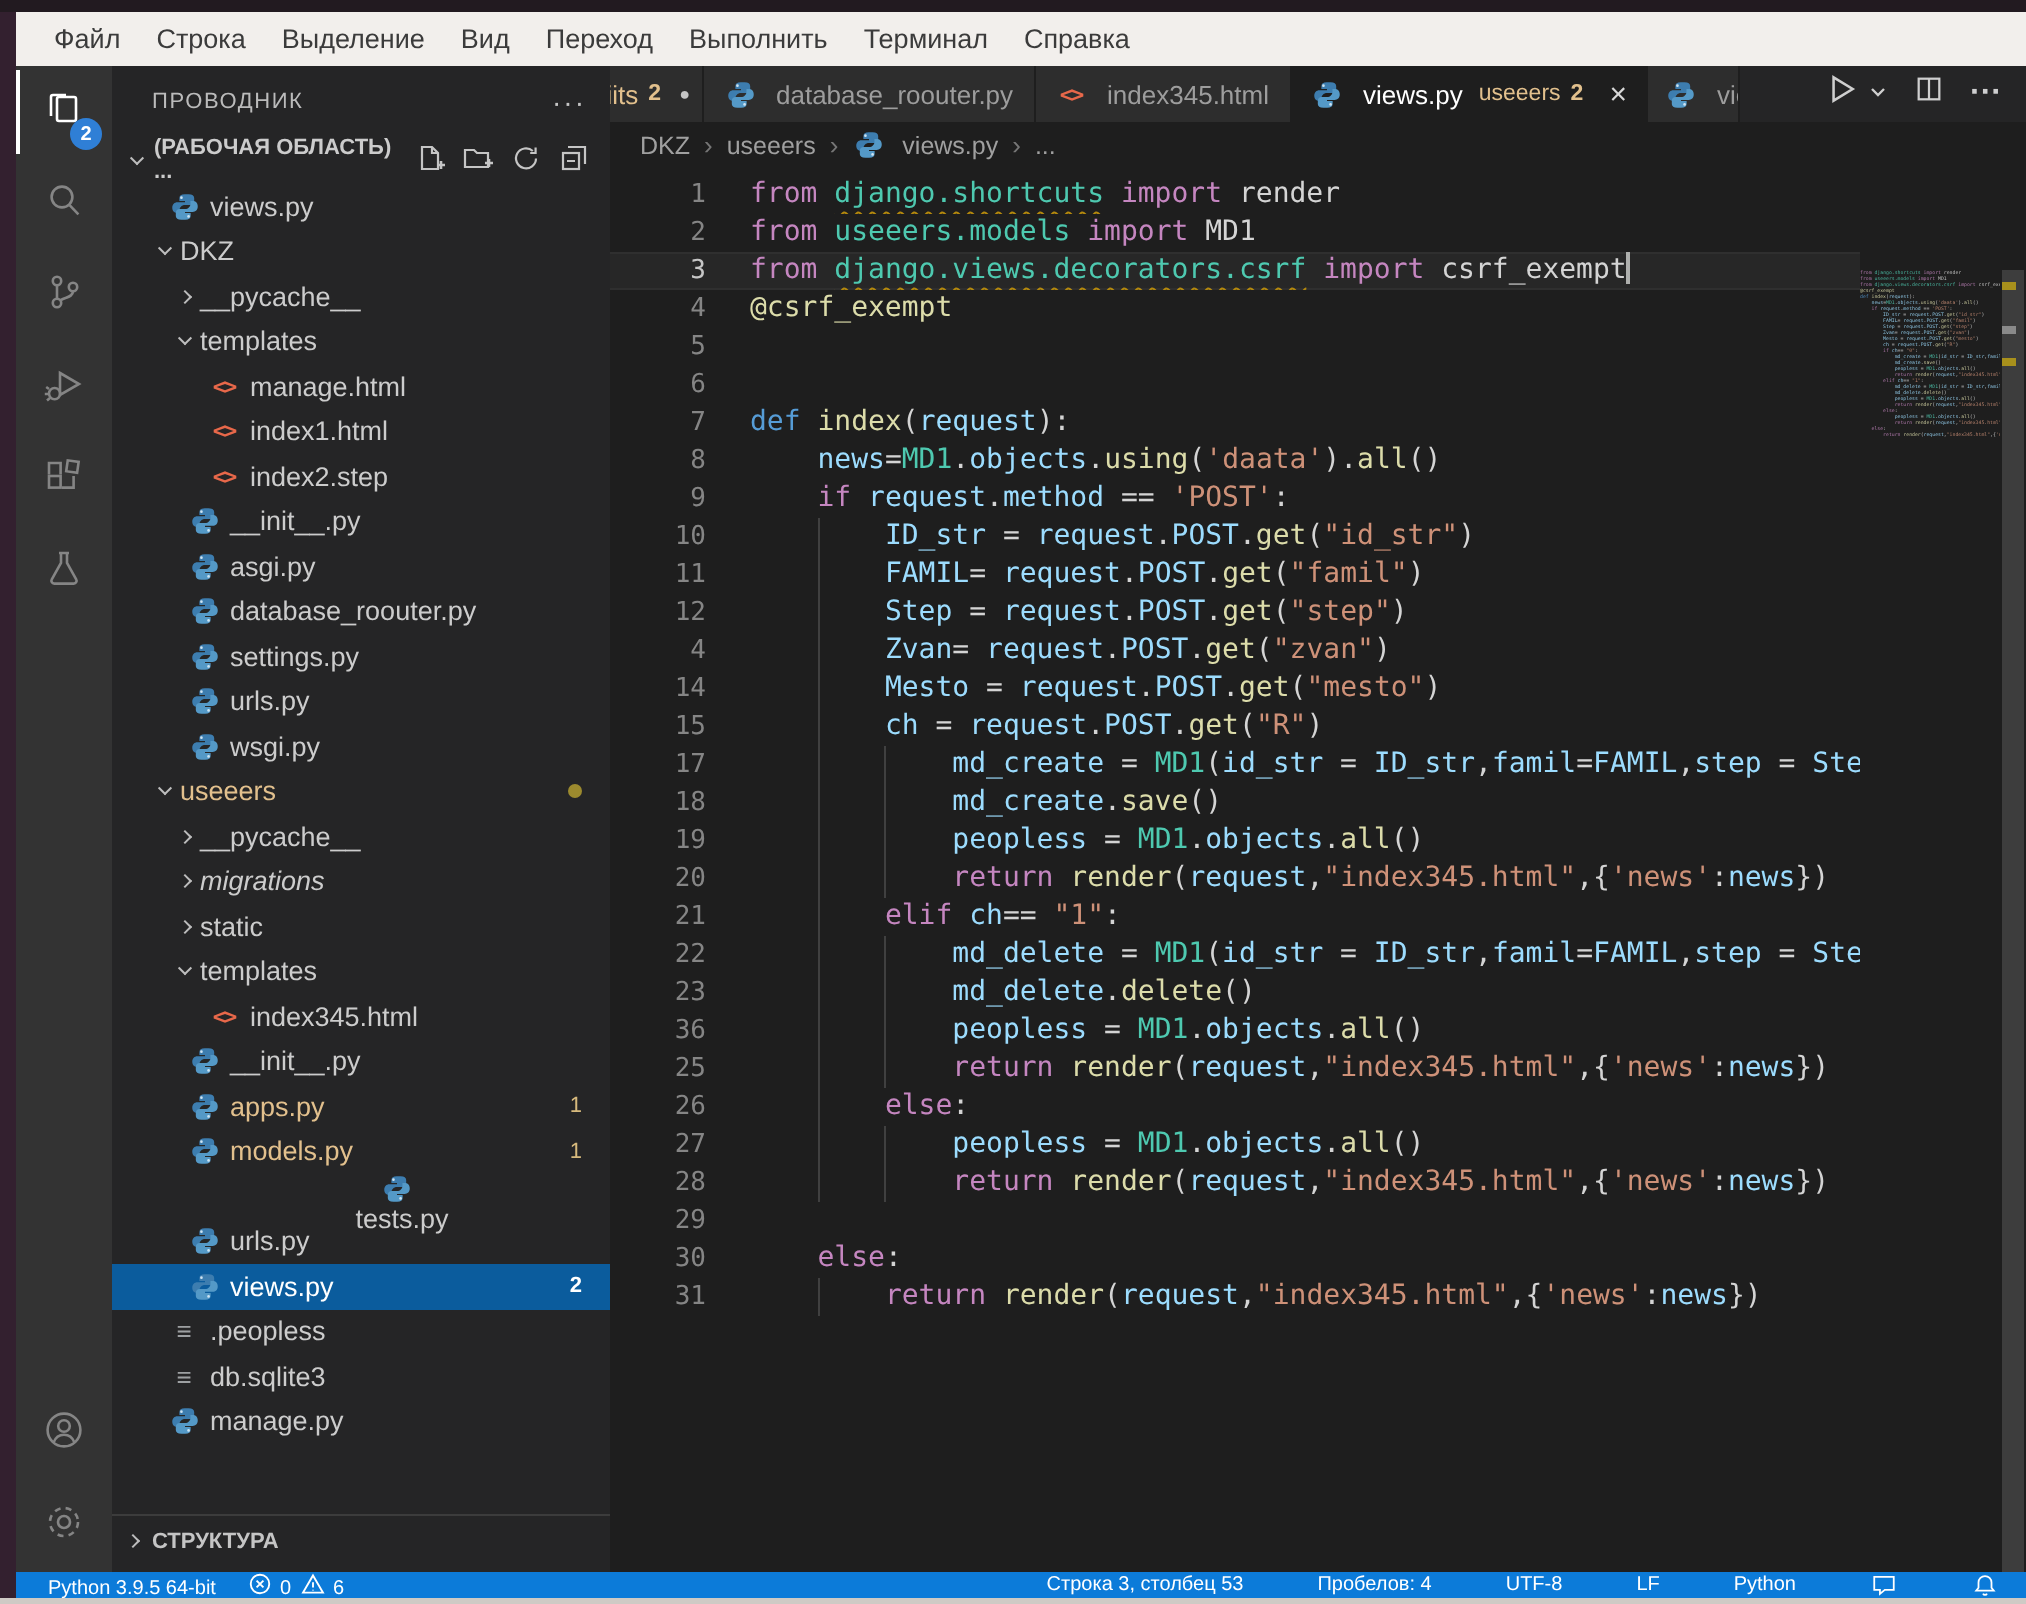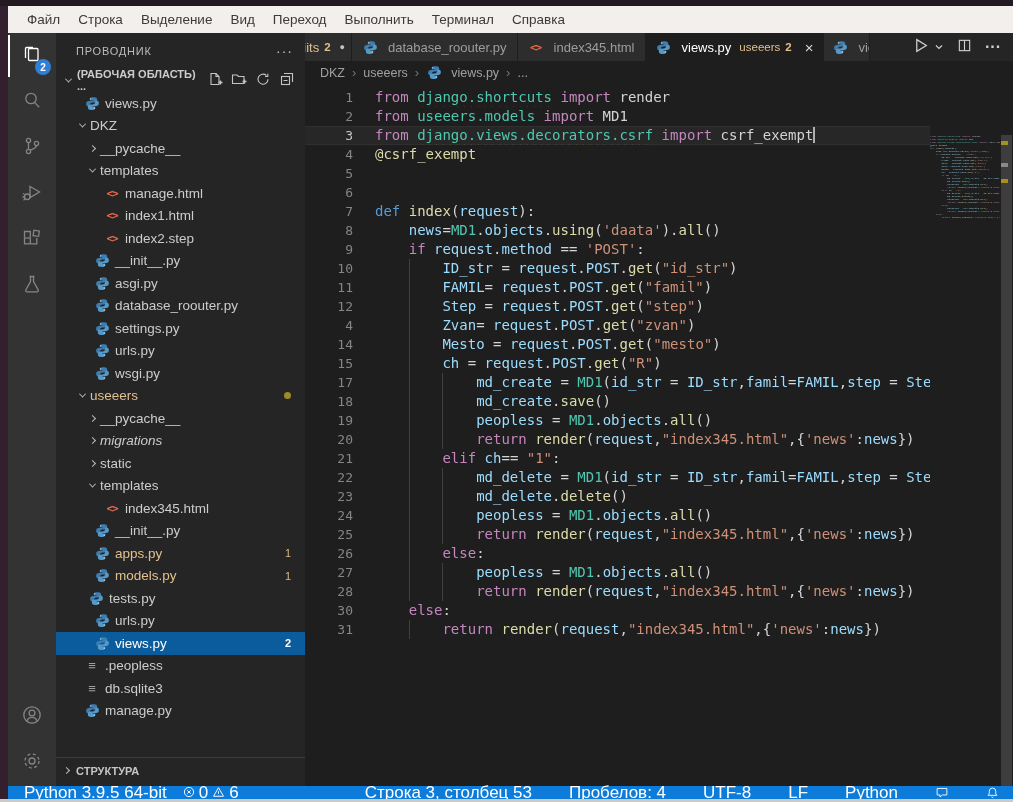--- a/index.html
+++ b/index.html
@@ -69,21 +69,21 @@
   .k{color:#C586C0}.d{color:#569CD6}.c{color:#4EC9B0}.f{color:#DCDCAA}.v{color:#9CDCFE}.s{color:#CE9178}.p{color:#D4D4D4}
   .q{text-decoration:underline wavy #b5890c;text-decoration-thickness:1px;text-underline-offset:3.5px}
   .cursor{display:inline-block;width:1.5px;height:16px;background:#aeafad;vertical-align:middle;margin-bottom:2px}
   
   .minimap{position:absolute;top:51px;right:13px;width:70px;height:500px;overflow:hidden;background:#1e1e1e}
   .mm-inner{transform:scale(0.2);transform-origin:0 0;width:350px;font-family:"DejaVu Sans Mono",monospace;font-size:12px;line-height:15px;white-space:pre;opacity:.85}
   .vscroll{position:absolute;top:51px;right:0;width:13px;bottom:0;background:#1e1e1e}
   .vthumb{position:absolute;top:0;left:1px;width:11px;height:676px;background:rgba(121,121,121,.35)}
   .ovr{position:absolute;left:1px;width:7px;height:4px}
   
-  .statusbar{position:absolute;left:8px;top:786px;width:1005px;height:13px;background:var(--status_bar,#0c7bd9);color:#fff;display:flex;align-items:flex-start;font-size:17px;line-height:13px}
+  .statusbar{position:absolute;left:8px;top:786px;width:1005px;height:13px;background:var(--status_bar,#0c7bd9);color:#fff;display:flex;align-items:flex-start;font-size:10px;line-height:13px}
   .st-seg{padding:0 8px;display:flex;align-items:center;gap:4px;cursor:pointer}
   .st-left{display:flex;align-items:center;padding-left:8px}
   .st-right{margin-left:auto;display:flex;align-items:center;gap:21px;padding-right:6px}
   .statusbar svg{stroke:#fff;fill:none;stroke-width:1.1}
   .bottomstrip{position:absolute;left:0;top:799px;width:100%;height:3px;background:#cfcac5}
 </style>
 </head>
 <body>
 
 <div id="app">
@@ -362,21 +362,21 @@
             <svg width="15" height="15" viewBox="0 0 16 16">
               <path fill="#3d7daf" d="M7.9 1.2c-2 0-2.9.9-2.9 2v1.6h3v.6H3.9C2.4 5.4 1.2 6.5 1.2 8.3s1 2.9 2.5 2.9h1.4V9.6c0-1.5 1.3-2.7 2.8-2.7h3c1.1 0 2-.9 2-2V3.2c0-1.1-1-2-3-2z"></path>
               <circle fill="#cfe4f2" cx="6.1" cy="3" r=".7"></circle>
               <path fill="#5499c7" d="M8.1 14.8c2 0 2.9-.9 2.9-2v-1.6H8v-.6h4.1c1.5 0 2.7-1.1 2.7-2.9s-1-2.9-2.5-2.9h-1.4v1.6c0 1.5-1.3 2.7-2.8 2.7h-3c-1.1 0-2 .9-2 2v1.7c0 1.1 1 2 3 2z"></path>
               <circle fill="#cfe4f2" cx="9.9" cy="13" r=".7"></circle>
             </svg>
           </span>
           <span class="mod">models.py</span>
           <span class="tbadge">1</span>
         </div>
-        <div class="trow" style="padding-left: 24px;">
+        <div class="trow" style="padding-left: 41px; flex-direction: column;">
           <span class="fspace"></span>
           <span class="ficon">
             <svg width="15" height="15" viewBox="0 0 16 16">
               <path fill="#3d7daf" d="M7.9 1.2c-2 0-2.9.9-2.9 2v1.6h3v.6H3.9C2.4 5.4 1.2 6.5 1.2 8.3s1 2.9 2.5 2.9h1.4V9.6c0-1.5 1.3-2.7 2.8-2.7h3c1.1 0 2-.9 2-2V3.2c0-1.1-1-2-3-2z"></path>
               <circle fill="#cfe4f2" cx="6.1" cy="3" r=".7"></circle>
               <path fill="#5499c7" d="M8.1 14.8c2 0 2.9-.9 2.9-2v-1.6H8v-.6h4.1c1.5 0 2.7-1.1 2.7-2.9s-1-2.9-2.5-2.9h-1.4v1.6c0 1.5-1.3 2.7-2.8 2.7h-3c-1.1 0-2 .9-2 2v1.7c0 1.1 1 2 3 2z"></path>
               <circle fill="#cfe4f2" cx="9.9" cy="13" r=".7"></circle>
             </svg>
           </span>
           <span>tests.py</span>
@@ -544,25 +544,26 @@
           <div class="cl"><span class="ln">4</span><span class="guide" style="left: 103.72px;"></span><span>        <span class="v">Zvan</span><span class="p">= </span><span class="v">request</span><span class="p">.</span><span class="v">POST</span><span class="p">.</span><span class="f">get</span><span class="p">(</span><span class="s">"zvan"</span><span class="p">)</span></span></div>
           <div class="cl"><span class="ln">14</span><span class="guide" style="left: 103.72px;"></span><span>        <span class="v">Mesto</span><span class="p"> = </span><span class="v">request</span><span class="p">.</span><span class="v">POST</span><span class="p">.</span><span class="f">get</span><span class="p">(</span><span class="s">"mesto"</span><span class="p">)</span></span></div>
           <div class="cl"><span class="ln">15</span><span class="guide" style="left: 103.72px;"></span><span>        <span class="v">ch</span><span class="p"> = </span><span class="v">request</span><span class="p">.</span><span class="v">POST</span><span class="p">.</span><span class="f">get</span><span class="p">(</span><span class="s">"R"</span><span class="p">)</span></span></div>
           <div class="cl"><span class="ln">17</span><span class="guide" style="left: 103.72px;"></span><span class="guide" style="left: 137.44px;"></span><span>            <span class="v">md_create</span><span class="p"> = </span><span class="c">MD1</span><span class="p">(</span><span class="v">id_str</span><span class="p"> = </span><span class="v">ID_str</span><span class="p">,</span><span class="v">famil</span><span class="p">=</span><span class="v">FAMIL</span><span class="p">,</span><span class="v">step</span><span class="p"> = </span><span class="v">Step</span></span></div>
           <div class="cl"><span class="ln">18</span><span class="guide" style="left: 103.72px;"></span><span class="guide" style="left: 137.44px;"></span><span>            <span class="v">md_create</span><span class="p">.</span><span class="f">save</span><span class="p">()</span></span></div>
           <div class="cl"><span class="ln">19</span><span class="guide" style="left: 103.72px;"></span><span class="guide" style="left: 137.44px;"></span><span>            <span class="v">peopless</span><span class="p"> = </span><span class="c">MD1</span><span class="p">.</span><span class="v">objects</span><span class="p">.</span><span class="f">all</span><span class="p">()</span></span></div>
           <div class="cl"><span class="ln">20</span><span class="guide" style="left: 103.72px;"></span><span class="guide" style="left: 137.44px;"></span><span>            <span class="k">return</span><span class="p"> </span><span class="f">render</span><span class="p">(</span><span class="v">request</span><span class="p">,</span><span class="s">"index345.html"</span><span class="p">,{</span><span class="s">'news'</span><span class="p">:</span><span class="v">news</span><span class="p">})</span></span></div>
           <div class="cl"><span class="ln">21</span><span class="guide" style="left: 103.72px;"></span><span>        <span class="k">elif</span><span class="p"> </span><span class="v">ch</span><span class="p">== </span><span class="s">"1"</span><span class="p">:</span></span></div>
           <div class="cl"><span class="ln">22</span><span class="guide" style="left: 103.72px;"></span><span class="guide" style="left: 137.44px;"></span><span>            <span class="v">md_delete</span><span class="p"> = </span><span class="c">MD1</span><span class="p">(</span><span class="v">id_str</span><span class="p"> = </span><span class="v">ID_str</span><span class="p">,</span><span class="v">famil</span><span class="p">=</span><span class="v">FAMIL</span><span class="p">,</span><span class="v">step</span><span class="p"> = </span><span class="v">Step</span></span></div>
           <div class="cl"><span class="ln">23</span><span class="guide" style="left: 103.72px;"></span><span class="guide" style="left: 137.44px;"></span><span>            <span class="v">md_delete</span><span class="p">.</span><span class="f">delete</span><span class="p">()</span></span></div>
-          <div class="cl"><span class="ln">24</span><span class="guide" style="left: 103.72px;"></span><span class="guide" style="left: 137.44px;"></span><span>            <span class="v">peopless</span><span class="p"> = </span><span class="c">MD1</span><span class="p">.</span><span class="v">objects</span><span class="p">.</span><span class="f">all</span><span class="p">()</span></span></div>
+          <div class="cl"><span class="ln">36</span><span class="guide" style="left: 103.72px;"></span><span class="guide" style="left: 137.44px;"></span><span>            <span class="v">peopless</span><span class="p"> = </span><span class="c">MD1</span><span class="p">.</span><span class="v">objects</span><span class="p">.</span><span class="f">all</span><span class="p">()</span></span></div>
           <div class="cl"><span class="ln">25</span><span class="guide" style="left: 103.72px;"></span><span class="guide" style="left: 137.44px;"></span><span>            <span class="k">return</span><span class="p"> </span><span class="f">render</span><span class="p">(</span><span class="v">request</span><span class="p">,</span><span class="s">"index345.html"</span><span class="p">,{</span><span class="s">'news'</span><span class="p">:</span><span class="v">news</span><span class="p">})</span></span></div>
           <div class="cl"><span class="ln">26</span><span class="guide" style="left: 103.72px;"></span><span>        <span class="k">else</span><span class="p">:</span></span></div>
           <div class="cl"><span class="ln">27</span><span class="guide" style="left: 103.72px;"></span><span class="guide" style="left: 137.44px;"></span><span>            <span class="v">peopless</span><span class="p"> = </span><span class="c">MD1</span><span class="p">.</span><span class="v">objects</span><span class="p">.</span><span class="f">all</span><span class="p">()</span></span></div>
           <div class="cl"><span class="ln">28</span><span class="guide" style="left: 103.72px;"></span><span class="guide" style="left: 137.44px;"></span><span>            <span class="k">return</span><span class="p"> </span><span class="f">render</span><span class="p">(</span><span class="v">request</span><span class="p">,</span><span class="s">"index345.html"</span><span class="p">,{</span><span class="s">'news'</span><span class="p">:</span><span class="v">news</span><span class="p">})</span></span></div>
+          <div class="cl"><span class="ln">29</span><span></span></div>
           <div class="cl"><span class="ln">30</span><span>    <span class="k">else</span><span class="p">:</span></span></div>
           <div class="cl"><span class="ln">31</span><span class="guide" style="left: 103.72px;"></span><span>        <span class="k">return</span><span class="p"> </span><span class="f">render</span><span class="p">(</span><span class="v">request</span><span class="p">,</span><span class="s">"index345.html"</span><span class="p">,{</span><span class="s">'news'</span><span class="p">:</span><span class="v">news</span><span class="p">})</span></span></div>
         </div>
 
       <div class="minimap">
           <div class="mm-inner"><div><span><span class="k">from</span><span class="p"> </span><span class="c">django.shortcuts</span><span class="p"> </span><span class="k">import</span><span class="p"> render</span></span></div><div><span><span class="k">from</span><span class="p"> </span><span class="c">useeers.models</span><span class="p"> </span><span class="k">import</span><span class="p"> MD1</span></span></div><div><span><span class="k">from</span><span class="p"> </span><span class="c">django.views.decorators.csrf</span><span class="p"> </span><span class="k">import</span><span class="p"> csrf_exempt</span></span></div><div><span><span class="f">@csrf_exempt</span></span></div><div><span></span></div><div><span></span></div><div><span><span class="d">def </span><span class="f">index</span><span class="p">(</span><span class="v">request</span><span class="p">):</span></span></div><div>    <span><span class="v">news</span><span class="p">=</span><span class="c">MD1</span><span class="p">.</span><span class="v">objects</span><span class="p">.</span><span class="f">using</span><span class="p">(</span><span class="s">'daata'</span><span class="p">).</span><span class="f">all</span><span class="p">()</span></span></div><div>    <span><span class="k">if</span><span class="p"> </span><span class="v">request</span><span class="p">.</span><span class="v">method</span><span class="p"> == </span><span class="s">'POST'</span><span class="p">:</span></span></div><div>        <span><span class="v">ID_str</span><span class="p"> = </span><span class="v">request</span><span class="p">.</span><span class="v">POST</span><span class="p">.</span><span class="f">get</span><span class="p">(</span><span class="s">"id_str"</span><span class="p">)</span></span></div><div>        <span><span class="v">FAMIL</span><span class="p">= </span><span class="v">request</span><span class="p">.</span><span class="v">POST</span><span class="p">.</span><span class="f">get</span><span class="p">(</span><span class="s">"famil"</span><span class="p">)</span></span></div><div>        <span><span class="v">Step</span><span class="p"> = </span><span class="v">request</span><span class="p">.</span><span class="v">POST</span><span class="p">.</span><span class="f">get</span><span class="p">(</span><span class="s">"step"</span><span class="p">)</span></span></div><div>        <span><span class="v">Zvan</span><span class="p">= </span><span class="v">request</span><span class="p">.</span><span class="v">POST</span><span class="p">.</span><span class="f">get</span><span class="p">(</span><span class="s">"zvan"</span><span class="p">)</span></span></div><div>        <span><span class="v">Mesto</span><span class="p"> = </span><span class="v">request</span><span class="p">.</span><span class="v">POST</span><span class="p">.</span><span class="f">get</span><span class="p">(</span><span class="s">"mesto"</span><span class="p">)</span></span></div><div>        <span><span class="v">ch</span><span class="p"> = </span><span class="v">request</span><span class="p">.</span><span class="v">POST</span><span class="p">.</span><span class="f">get</span><span class="p">(</span><span class="s">"R"</span><span class="p">)</span></span></div><div>        <span><span class="k">if</span><span class="p"> </span><span class="v">ch</span><span class="p">== </span><span class="s">"0"</span><span class="p">:</span></span></div><div>            <span><span class="v">md_create</span><span class="p"> = </span><span class="c">MD1</span><span class="p">(</span><span class="v">id_str</span><span class="p"> = </span><span class="v">ID_str</span><span class="p">,</span><span class="v">famil</span></span></div><div>            <span><span class="v">md_create</span><span class="p">.</span><span class="f">save</span><span class="p">()</span></span></div><div>            <span><span class="v">peopless</span><span class="p"> = </span><span class="c">MD1</span><span class="p">.</span><span class="v">objects</span><span class="p">.</span><span class="f">all</span><span class="p">()</span></span></div><div>            <span><span class="k">return</span><span class="p"> </span><span class="f">render</span><span class="p">(</span><span class="v">request</span><span class="p">,</span><span class="s">"index345.html"</span></span></div><div>        <span><span class="k">elif</span><span class="p"> </span><span class="v">ch</span><span class="p">== </span><span class="s">"1"</span><span class="p">:</span></span></div><div>            <span><span class="v">md_delete</span><span class="p"> = </span><span class="c">MD1</span><span class="p">(</span><span class="v">id_str</span><span class="p"> = </span><span class="v">ID_str</span><span class="p">,</span><span class="v">famil</span></span></div><div>            <span><span class="v">md_delete</span><span class="p">.</span><span class="f">delete</span><span class="p">()</span></span></div><div>            <span><span class="v">peopless</span><span class="p"> = </span><span class="c">MD1</span><span class="p">.</span><span class="v">objects</span><span class="p">.</span><span class="f">all</span><span class="p">()</span></span></div><div>            <span><span class="k">return</span><span class="p"> </span><span class="f">render</span><span class="p">(</span><span class="v">request</span><span class="p">,</span><span class="s">"index345.html"</span></span></div><div>        <span><span class="k">else</span><span class="p">:</span></span></div><div>            <span><span class="v">peopless</span><span class="p"> = </span><span class="c">MD1</span><span class="p">.</span><span class="v">objects</span><span class="p">.</span><span class="f">all</span><span class="p">()</span></span></div><div>            <span><span class="k">return</span><span class="p"> </span><span class="f">render</span><span class="p">(</span><span class="v">request</span><span class="p">,</span><span class="s">"index345.html"</span></span></div><div><span></span></div><div>    <span><span class="k">else</span><span class="p">:</span></span></div><div>        <span><span class="k">return</span><span class="p"> </span><span class="f">render</span><span class="p">(</span><span class="v">request</span><span class="p">,</span><span class="s">"index345.html"</span><span class="p">,{</span><span class="s">'news'</span></span></div></div>
         </div>
       <div class="vscroll">
         <div class="vthumb"></div>
         <div class="ovr" style="top:6px;background:#a8901c"></div>

